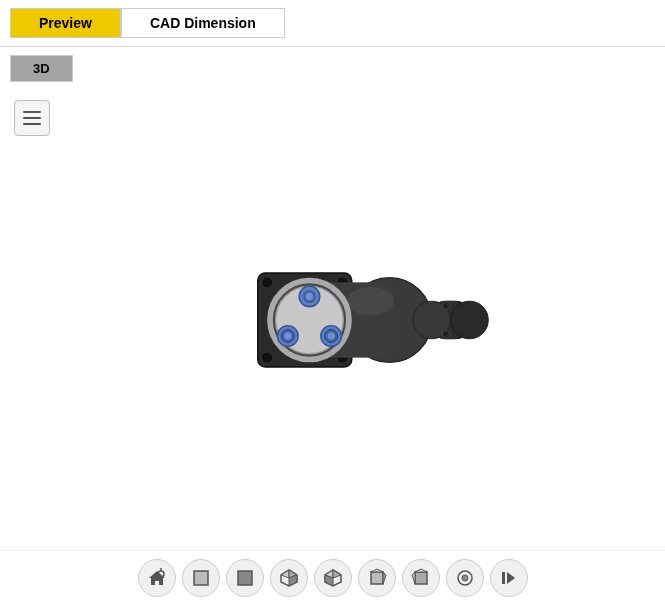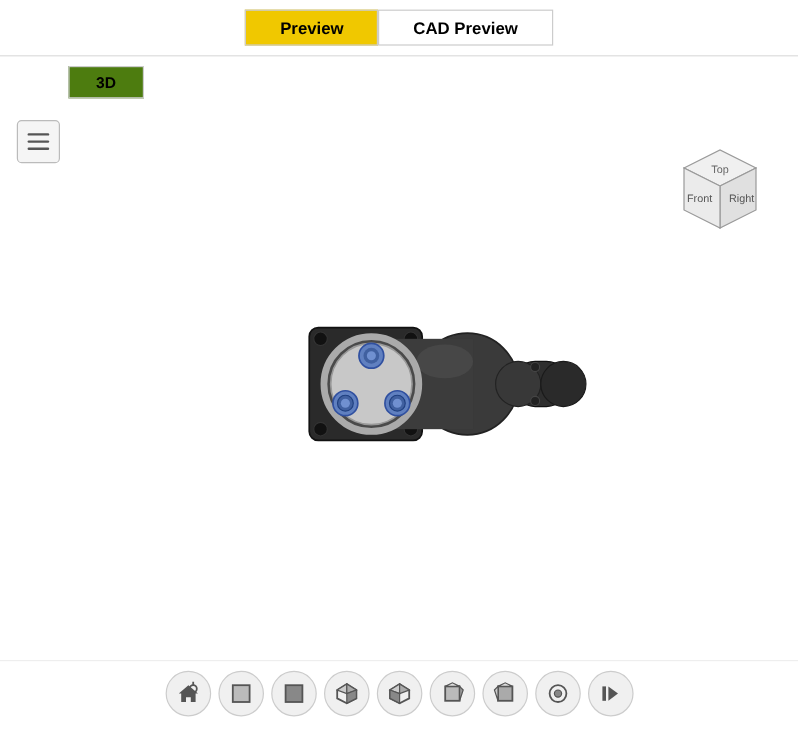--- a/index.html
+++ b/index.html
@@ -12,21 +12,20 @@
       position: relative;
     }
 
     
     .top-tabs {
       display: flex;
       flex-direction: row;
       padding: 8px 10px;
       gap: 0;
       border-bottom: 1px solid #ddd;
-      justify-content: center;
     }
     .top-tab {
       padding: 6px 28px;
       font-size: 14px;
       font-weight: bold;
       cursor: pointer;
       border: 1px solid #ccc;
       background: #fff;
     }
     .top-tab.active {
@@ -44,23 +43,22 @@
     }
     .secondary-tab {
       padding: 5px 22px;
       font-size: 13px;
       font-weight: bold;
       cursor: pointer;
       border: 1px solid #ccc;
       background: #fff;
     }
     .secondary-tab.active {
-      background: #4d7c0f;
+      background: #a3a3a3;
       color: #000;
-      margin-left: 47px;
     }
 
     
     .main-area {
       position: relative;
       width: 100%;
       height: 460px;
       background: #fff;
     }
 
@@ -143,51 +141,35 @@
       text-align: center;
       padding: 6px;
       font-size: 12px;
     }
   </style>
 </head>
 <body>
 
 <div class="top-tabs">
   <button class="top-tab active">Preview</button>
-  <button class="top-tab">CAD Preview</button>
+  <button class="top-tab">CAD Dimension</button>
 </div>
 
 <div class="secondary-tabs">
   <button class="secondary-tab active">3D</button>
 </div>
 
 <div class="main-area">
 
   <div class="menu-icon-btn">
     <div class="menu-line"></div>
     <div class="menu-line"></div>
     <div class="menu-line"></div>
   </div>
 
-  <div class="nav-cube">
-    <svg class="cube-svg" viewBox="0 0 90 90">
-
-      <polygon points="15,30 45,15 75,30 45,45" fill="#f0f0f0" stroke="#999" stroke-width="1"></polygon>
-
-      <polygon points="75,30 75,65 45,80 45,45" fill="#e0e0e0" stroke="#999" stroke-width="1"></polygon>
-
-      <polygon points="15,30 15,65 45,80 45,45" fill="#ebebeb" stroke="#999" stroke-width="1"></polygon>
-
-      <text x="45" y="34" text-anchor="middle" font-size="9" fill="#666" font-family="Arial">Top</text>
-
-      <text x="28" y="58" text-anchor="middle" font-size="9" fill="#555" font-family="Arial">Front</text>
-
-      <text x="63" y="58" text-anchor="middle" font-size="9" fill="#555" font-family="Arial">Right</text>
-    </svg>
-  </div>
 
   <div class="part-container">
     <svg width="340" height="260" viewBox="0 0 340 260">
 
       <rect x="90" y="80" width="100" height="100" rx="8" ry="8" fill="#2a2a2a" stroke="#111" stroke-width="1.5"></rect>
 
       <circle cx="100" cy="90" r="6" fill="#111" stroke="#333" stroke-width="1"></circle>
       <circle cx="180" cy="90" r="6" fill="#111" stroke="#333" stroke-width="1"></circle>
       <circle cx="100" cy="170" r="6" fill="#111" stroke="#333" stroke-width="1"></circle>
       <circle cx="180" cy="170" r="6" fill="#111" stroke="#333" stroke-width="1"></circle>

